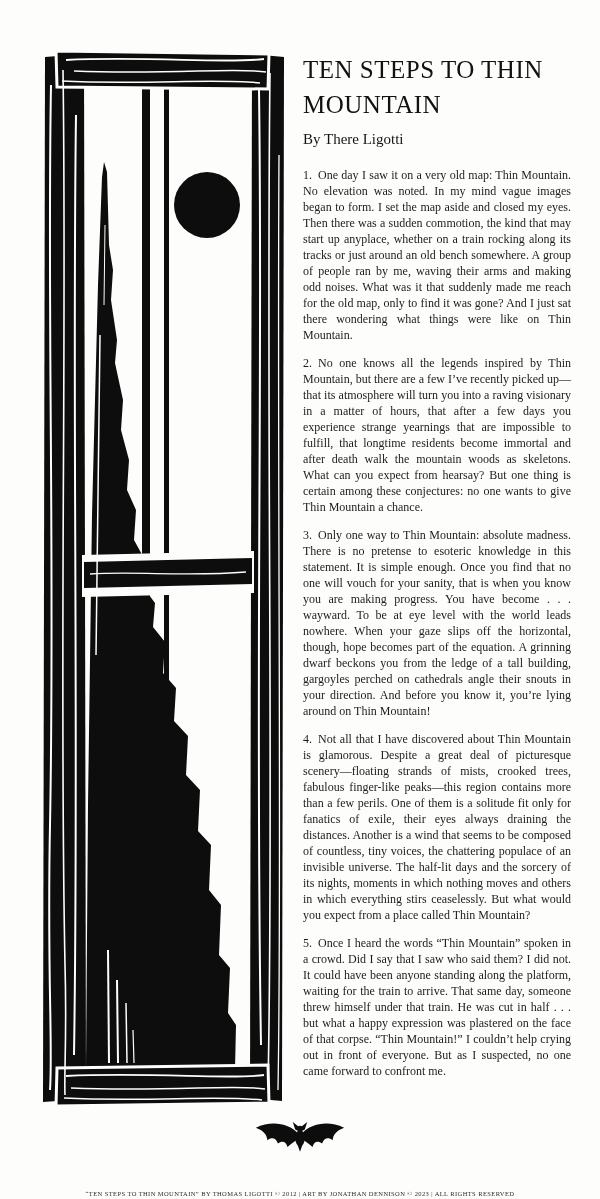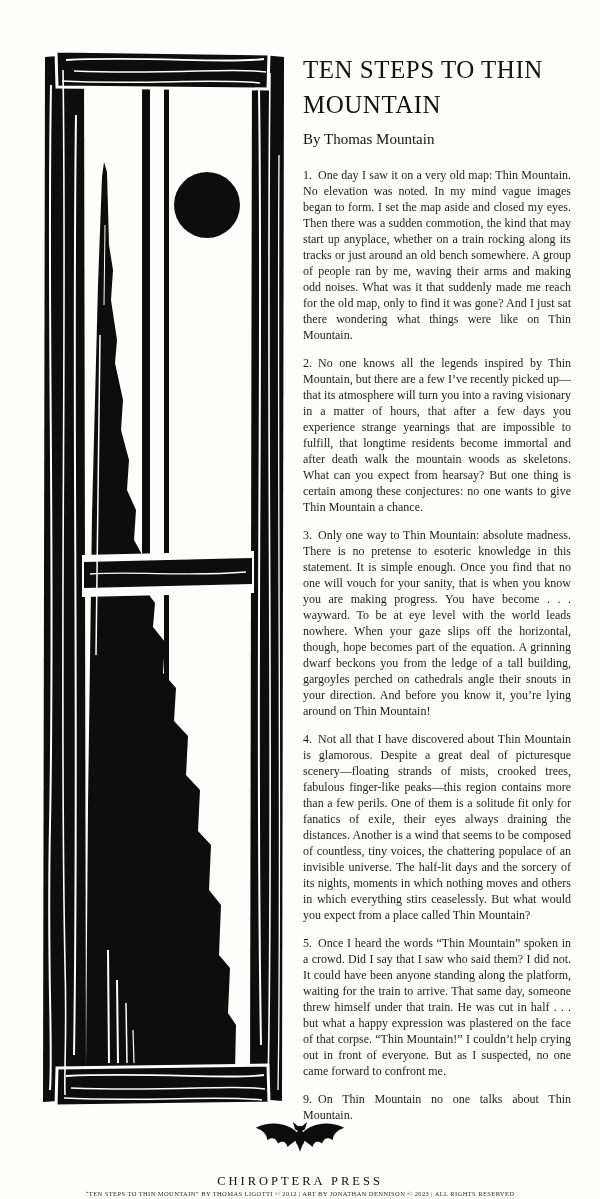--- a/index.html
+++ b/index.html
@@ -90,38 +90,36 @@
         <path d="M70,905 L71,1018" stroke-width="2"></path>
         <path d="M79,935 L80,1018" stroke-width="2"></path>
         <path d="M88,958 L89,1018" stroke-width="1.5"></path>
         <path d="M95,985 L96,1018" stroke-width="1.2"></path>
       </g>
     </svg>
   </div>
 
   <div class="text-col">
     <h1 class="title">TEN STEPS TO THIN MOUNTAIN</h1>
-    <div class="byline">By Thomas Mountain</div>
+    <div class="byline">By There Ligotti</div>
     <div class="paragraphs">
       <p class="para">1. One day I saw it on a very old map: Thin Mountain. No elevation was noted. In my mind vague images began to form. I set the map aside and closed my eyes. Then there was a sudden commotion, the kind that may start up anyplace, whether on a train rocking along its tracks or just around an old bench somewhere. A group of people ran by me, waving their arms and making odd noises. What was it that suddenly made me reach for the old map, only to find it was gone? And I just sat there wondering what things were like on Thin Mountain.</p>
       <p class="para">2. No one knows all the legends inspired by Thin Mountain, but there are a few I’ve recently picked up—that its atmosphere will turn you into a raving visionary in a matter of hours, that after a few days you experience strange yearnings that are impossible to fulfill, that longtime residents become immortal and after death walk the mountain woods as skeletons. What can you expect from hearsay? But one thing is certain among these conjectures: no one wants to give Thin Mountain a chance.</p>
       <p class="para">3. Only one way to Thin Mountain: absolute madness. There is no pretense to esoteric knowledge in this statement. It is simple enough. Once you find that no one will vouch for your sanity, that is when you know you are making progress. You have become . . . wayward. To be at eye level with the world leads nowhere. When your gaze slips off the horizontal, though, hope becomes part of the equation. A grinning dwarf beckons you from the ledge of a tall building, gargoyles perched on cathedrals angle their snouts in your direction. And before you know it, you’re lying around on Thin Mountain!</p>
       <p class="para">4. Not all that I have discovered about Thin Mountain is glamorous. Despite a great deal of picturesque scenery—floating strands of mists, crooked trees, fabulous finger-like peaks—this region contains more than a few perils. One of them is a solitude fit only for fanatics of exile, their eyes always draining the distances. Another is a wind that seems to be composed of countless, tiny voices, the chattering populace of an invisible universe. The half-lit days and the sorcery of its nights, moments in which nothing moves and others in which everything stirs ceaselessly. But what would you expect from a place called Thin Mountain?</p>
       <p class="para">5. Once I heard the words “Thin Mountain” spoken in a crowd. Did I say that I saw who said them? I did not. It could have been anyone standing along the platform, waiting for the train to arrive. That same day, someone threw himself under that train. He was cut in half . . . but what a happy expression was plastered on the face of that corpse. “Thin Mountain!” I couldn’t help crying out in front of everyone. But as I suspected, no one came forward to confront me.</p>
-      <p class="para">9. On Thin Mountain no one talks about Thin Mountain.</p>
     </div>
   </div>
 
   <div class="footer-bat">
     <svg width="96" height="52" viewBox="0 0 200 100" xmlns="http://www.w3.org/2000/svg">
       <g fill="#0d0d0d">
         <path d="M90,20 L85,4 L96,13 Q100,11 104,13 L115,4 L110,20 Q100,27 90,20 Z"></path>
         <ellipse cx="100" cy="38" rx="10" ry="17"></ellipse>
         <path d="M95,52 L100,66 L105,52 Z"></path>
         <path d="M96,28 C78,8 42,0 8,16 C24,22 31,30 32,42 C42,35 50,38 54,49 C63,42 71,45 74,56 C82,49 90,44 95,40 Z"></path>
         <path d="M104,28 C122,8 158,0 192,16 C176,22 169,30 168,42 C158,35 150,38 146,49 C137,42 129,45 126,56 C118,49 110,44 105,40 Z"></path>
       </g>
     </svg>
   </div>
-  <div class="press-name">CHIROPTERA PRESS</div>
   <div class="copyright">“TEN STEPS TO THIN MOUNTAIN” BY THOMAS LIGOTTI © 2012  |  ART BY JONATHAN DENNISON © 2023  |  ALL RIGHTS RESERVED</div>
 
 </div>
 
 </body></html>

